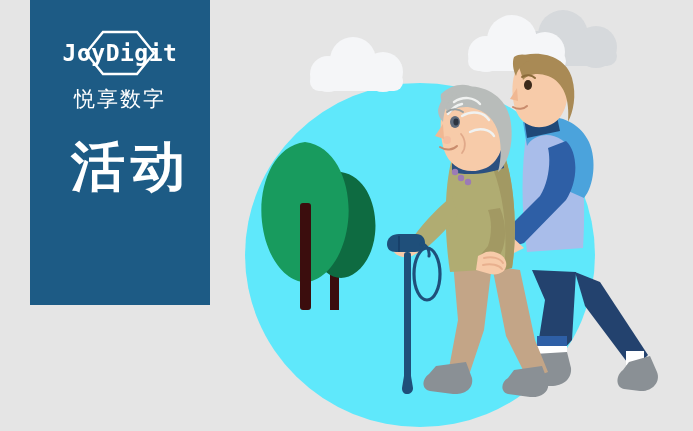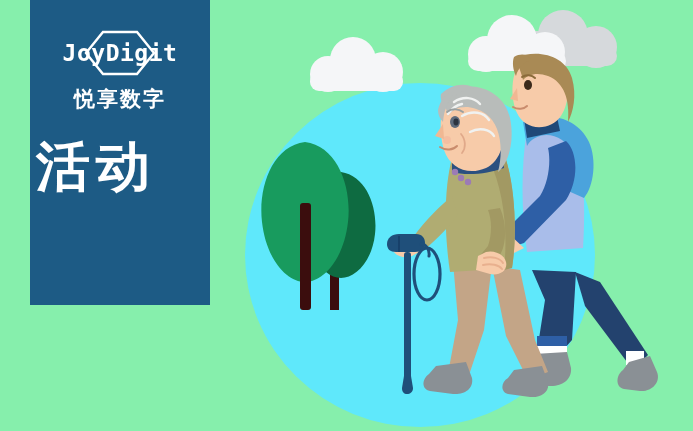--- a/index.html
+++ b/index.html
@@ -5,21 +5,21 @@
   html, body {
     margin: 0;
     padding: 0;
     background: #ffffff;
   }
   #poster {
     position: relative;
     width: 693px;
     height: 431px;
     overflow: hidden;
-    background: #86efac;
+    background: #e5e5e5;
     font-family: "Liberation Sans", sans-serif;
   }
   .layer {
     position: absolute;
     top: 0; left: 0;
     width: 693px;
     height: 431px;
   }
   
   #brand-panel {
@@ -58,29 +58,29 @@
     color: #ffffff;
     font-family: "DejaVu Sans Mono", monospace;
     font-size: 23px;
     font-weight: bold;
     letter-spacing: 0.5px;
   }
   #logo-cn {
     margin-top: 9px;
     color: #ffffff;
     font-size: 21px;
-    font-weight: bold;
+    font-weight: normal;
     letter-spacing: 2px;
   }
   #headline {
     position: absolute;
     left: 0;
     top: 135px;
     width: 196px;
-    text-align: left;
+    text-align: center;
     color: #ffffff;
   }
   .headline-line {
     display: block;
     font-size: 54px;
     font-weight: bold;
     line-height: 62px;
     letter-spacing: 6px;
     text-indent: 6px;
   }

